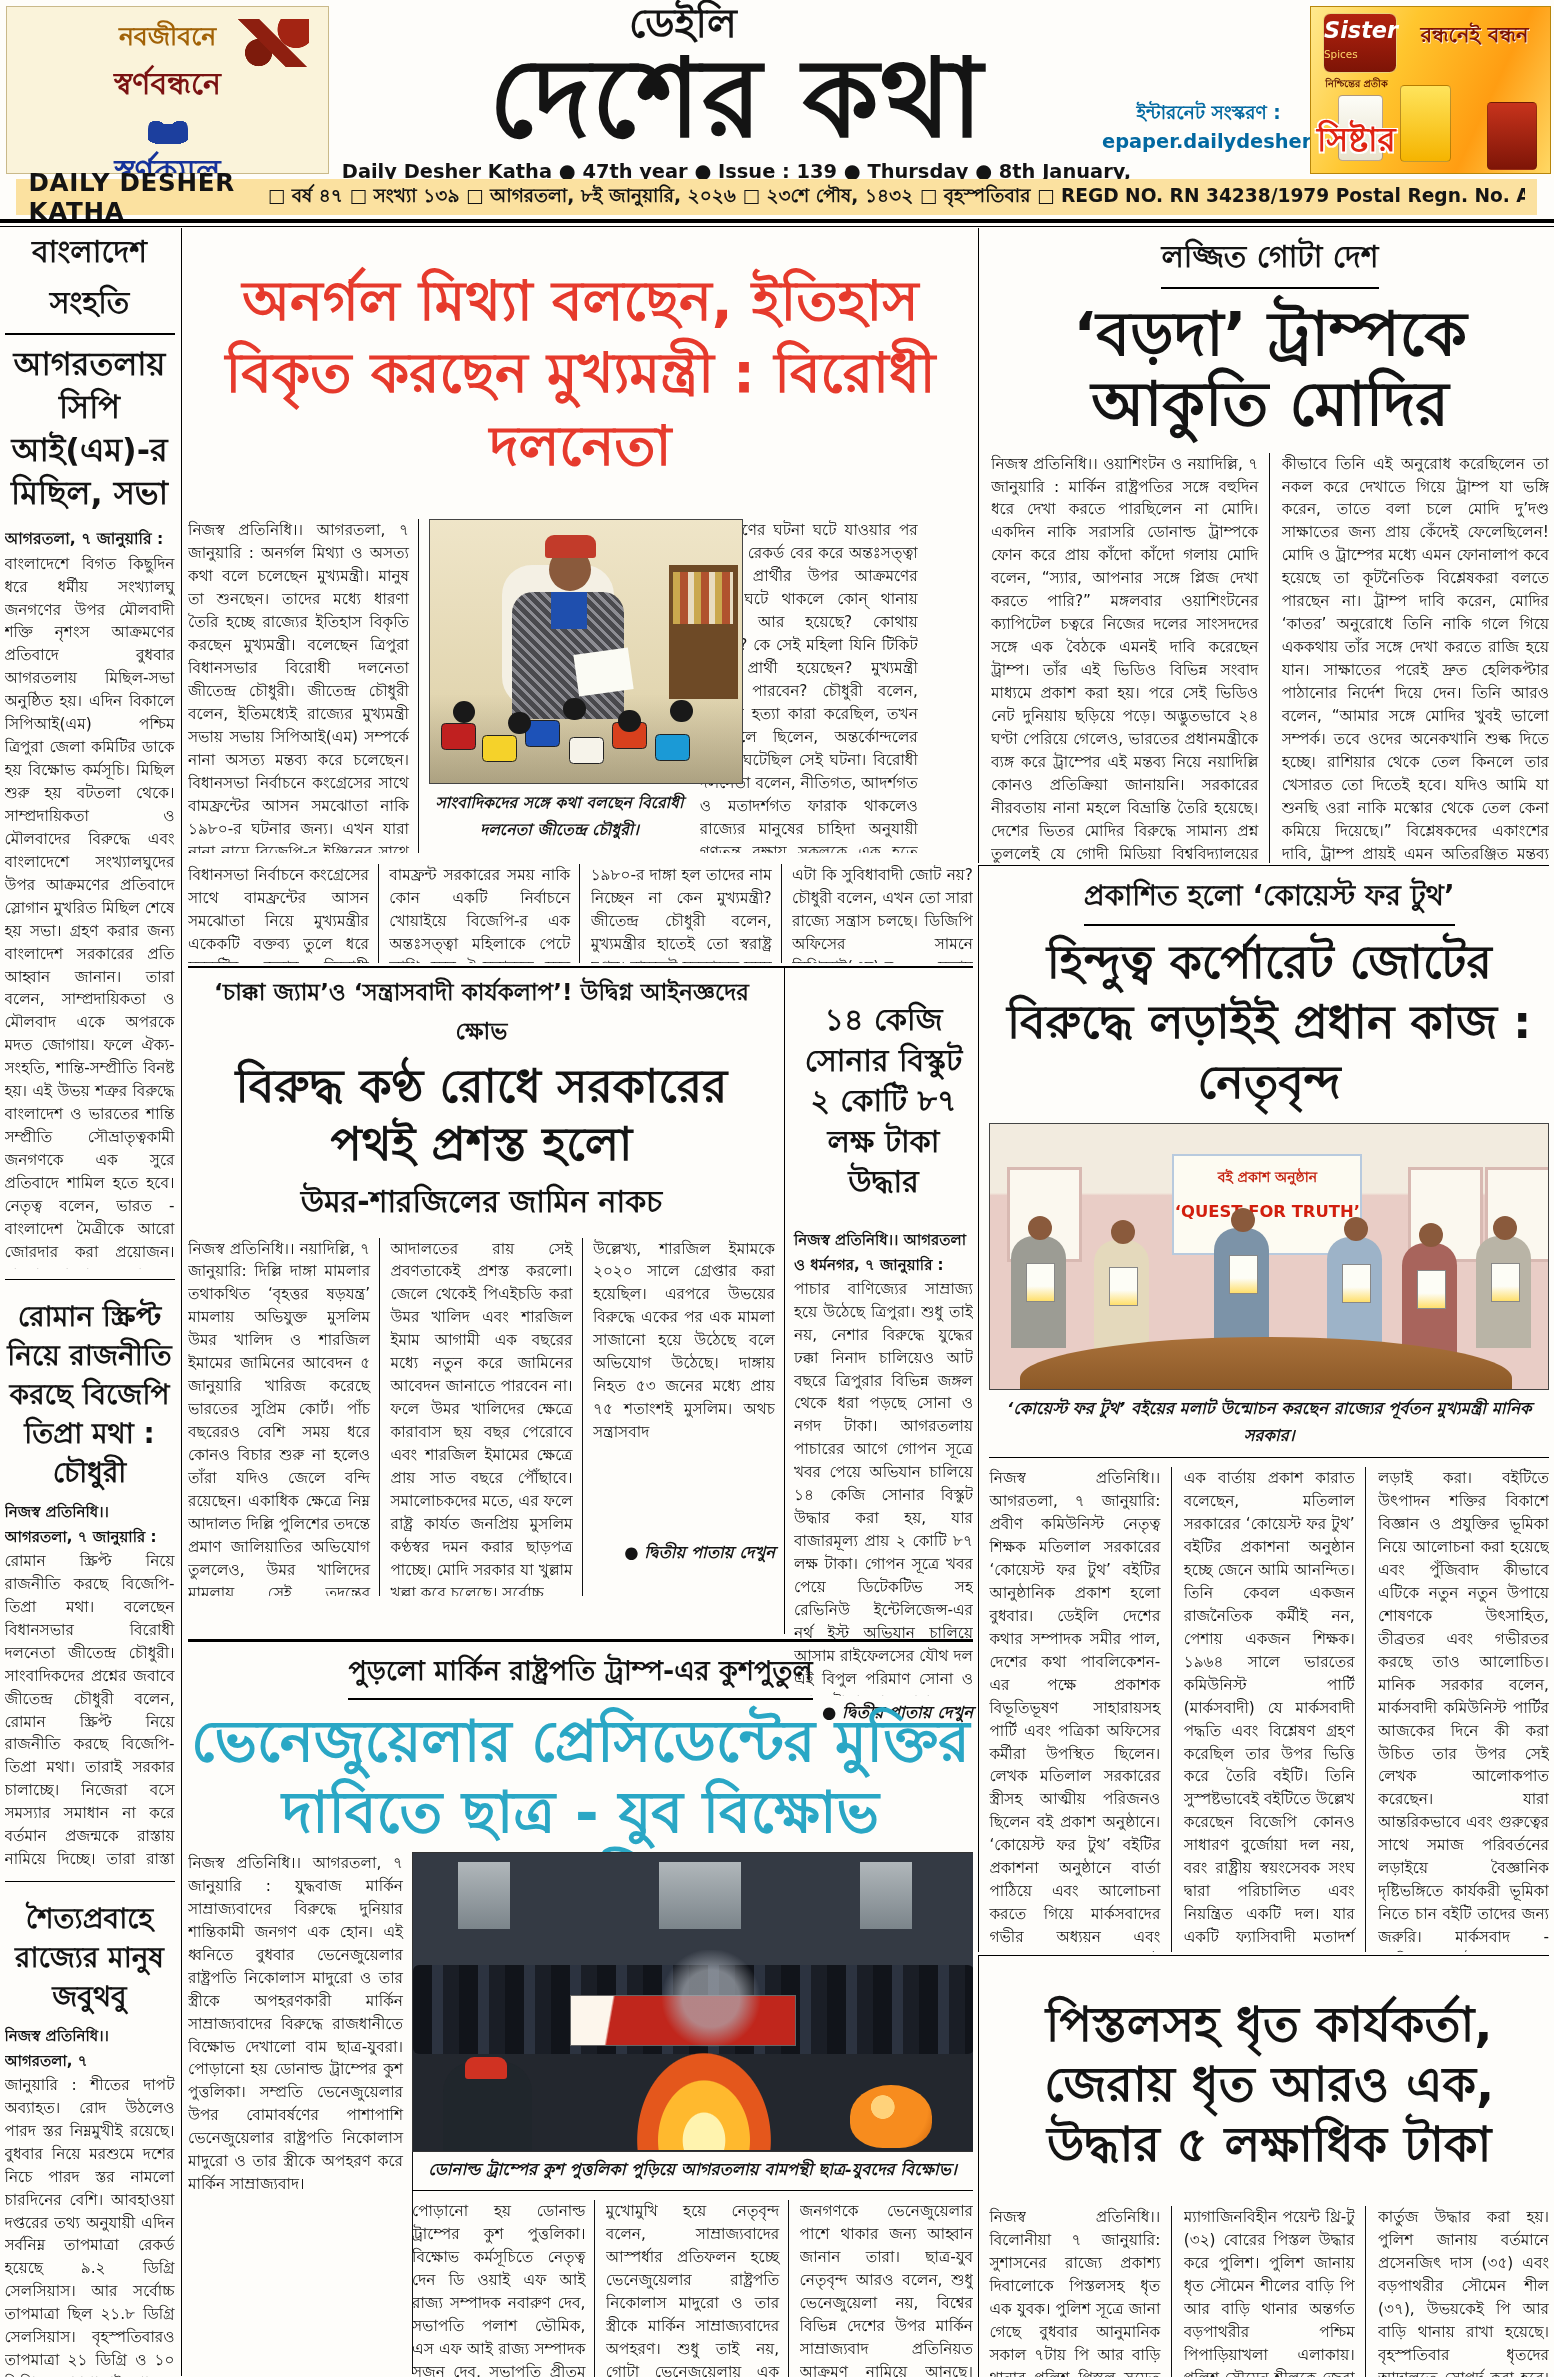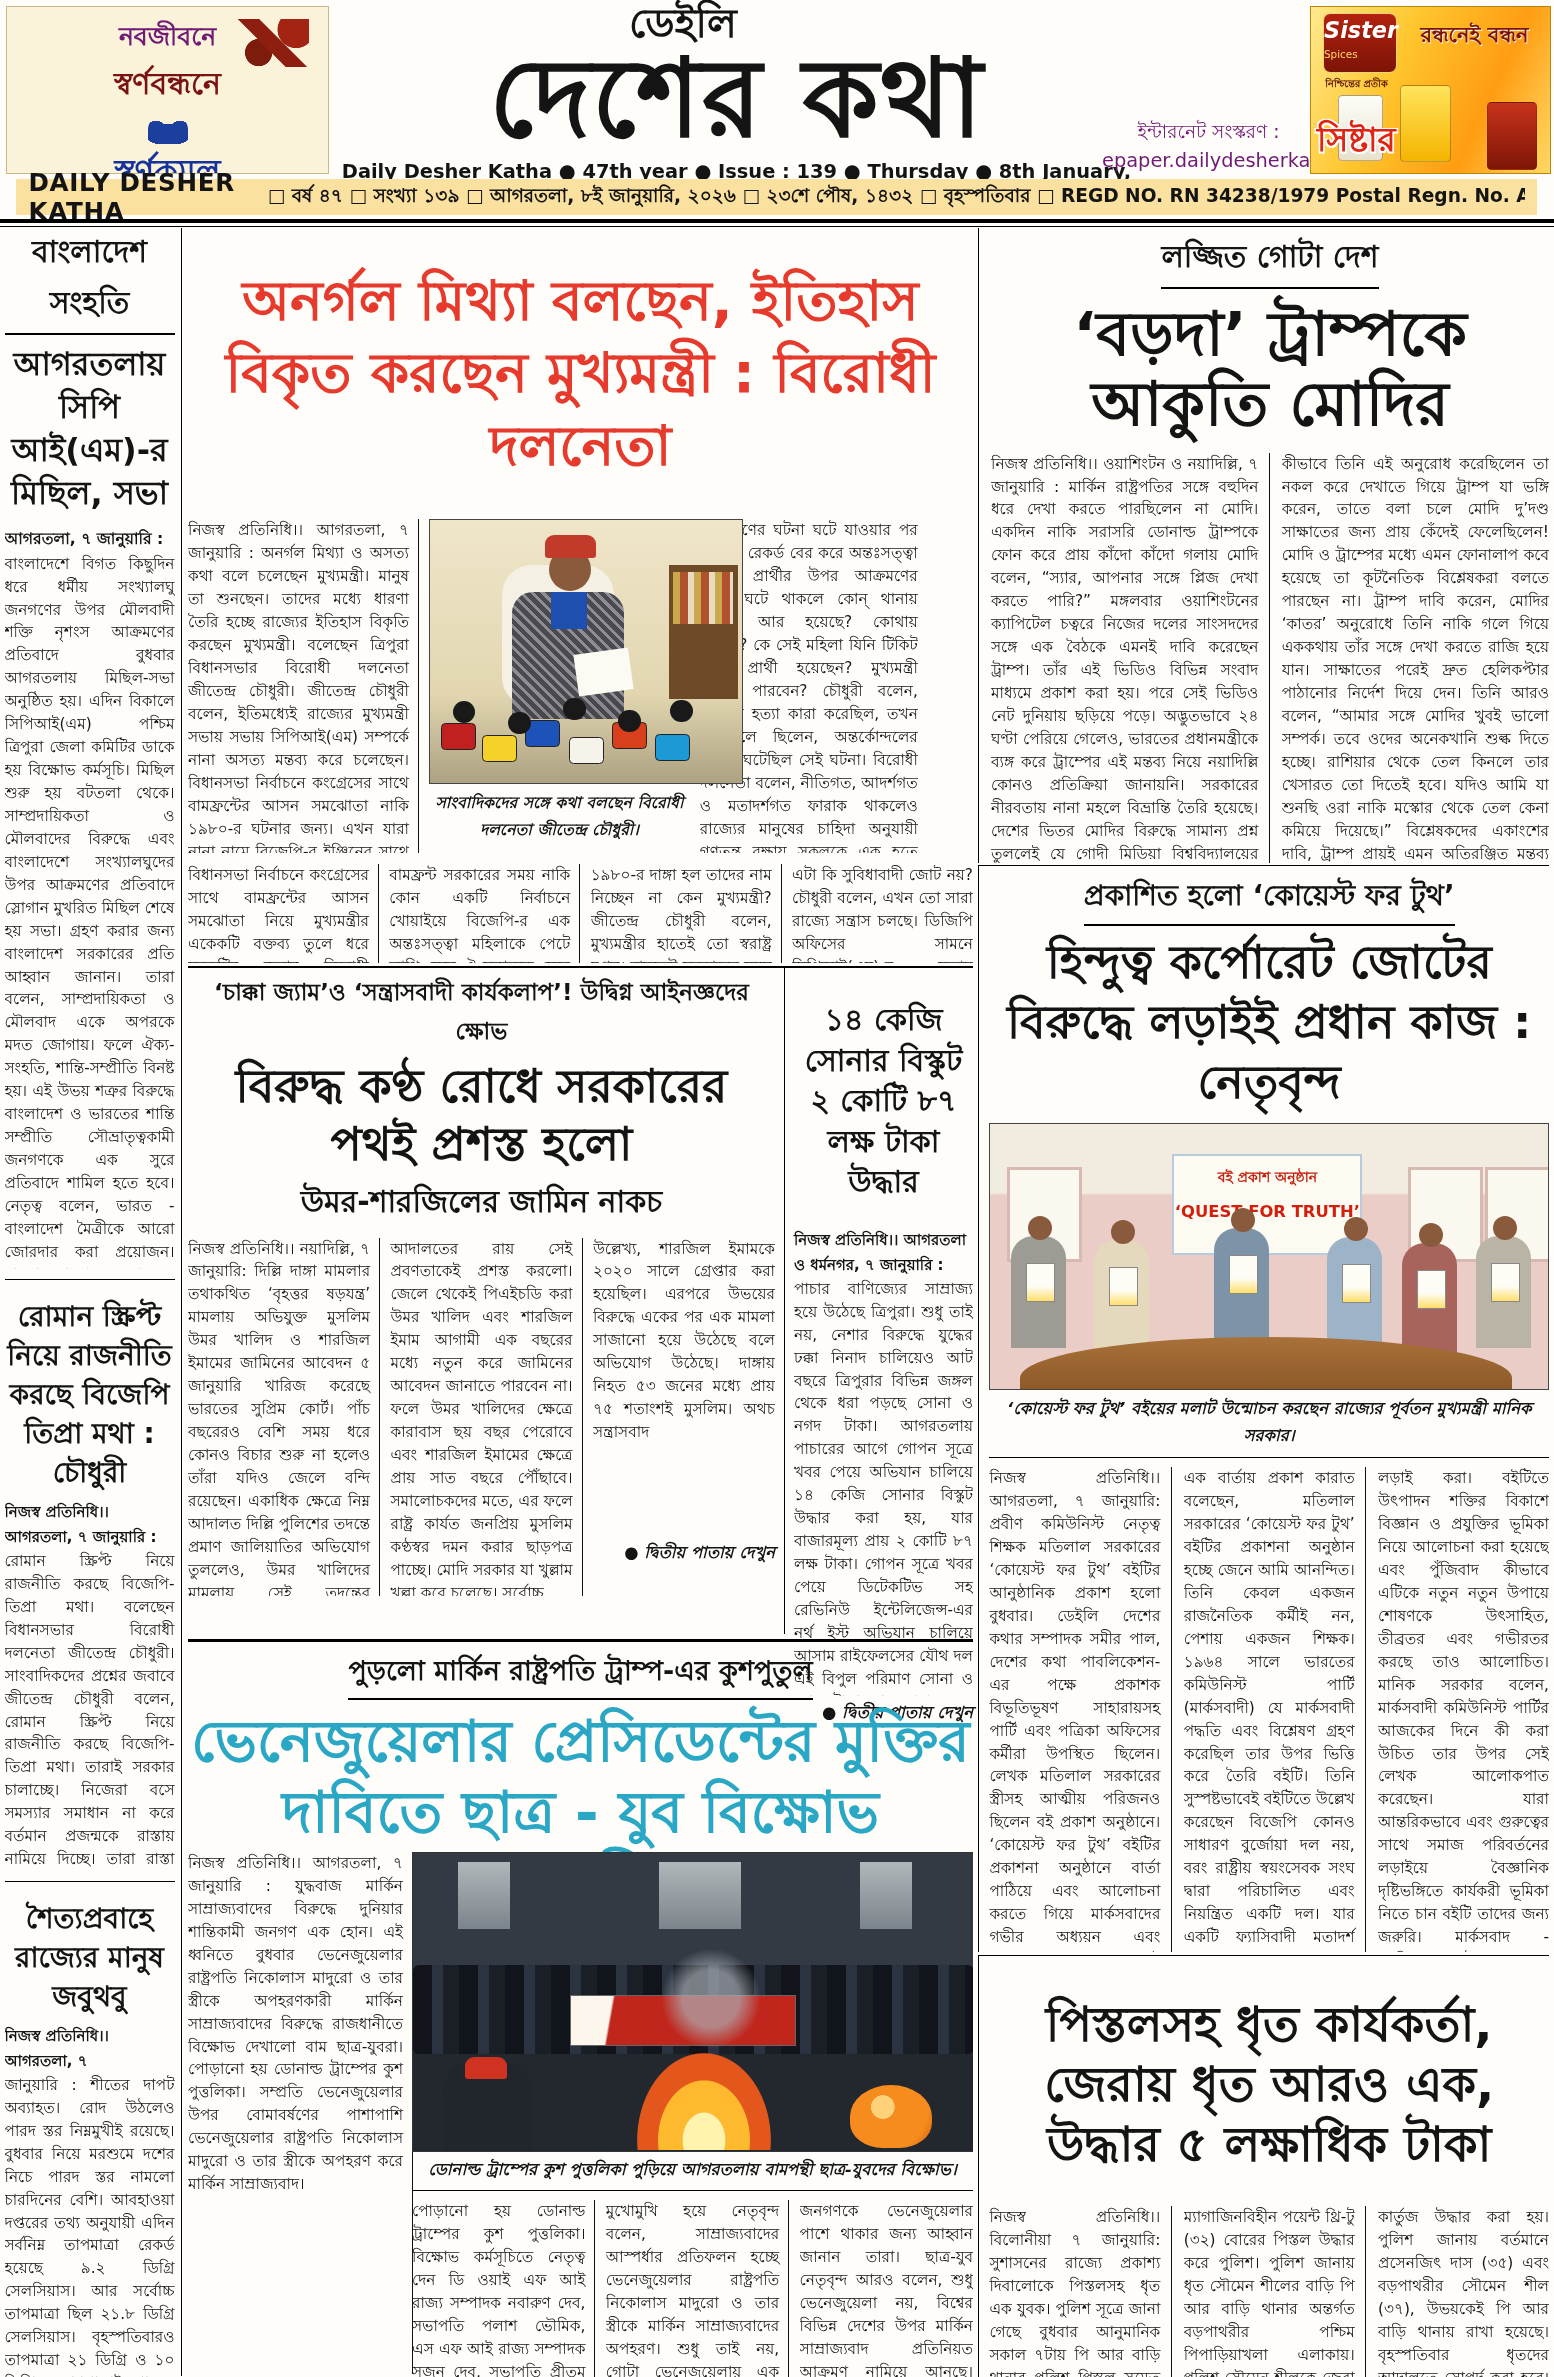--- a/index.html
+++ b/index.html
@@ -1,33 +1,33 @@
 <!DOCTYPE html>
 <html style="font-size:12px"><head>
 <meta charset="utf-8">
 <style>
   html,body{margin:0;padding:0;background:#888;}
   .page{position:relative;width:1554px;height:2377px;background:#fefdfa;overflow:hidden;
         font-family:"DejaVu Sans",sans-serif;color:#141414;}
   .abs{position:absolute;}
   
   .ad-left{left:6px;top:6px;width:321px;height:166px;background:#faf3da;border:0.7px solid #c9b98a;text-align:center;overflow:hidden;}
-  .adl-l1{margin-top:10.4px;font-size:25px;font-weight:800;color:#701a75;font-family:Liberation Serif, serif;}
+  .adl-l1{margin-top:10.4px;font-size:25px;font-weight:800;color:#a16207;font-family:Liberation Serif, serif;}
   .adl-l2{font-size:30px;font-weight:800;color:#7a1212;}
   .lotus{width:40px;height:30px;margin:3px auto 1.5px;background:radial-gradient(circle at 50% 80%,#1c3f9e 0 45%,transparent 46%),radial-gradient(circle at 20% 60%,#1c3f9e 0 30%,transparent 31%),radial-gradient(circle at 80% 60%,#1c3f9e 0 30%,transparent 31%);border-radius:50% 50% 10% 10%;}
   .adl-brand{font-size:33px;font-weight:800;color:#16339b;}
   .trumpet{position:absolute;right:19.4px;top:12px;width:72px;height:48px;background:
      linear-gradient(45deg,transparent 40%,#8e1f10 41% 58%,transparent 59%),
      radial-gradient(circle at 82% 22%,#a32413 0 26%,transparent 27%),
      radial-gradient(circle at 30% 70%,#7d1b0c 0 22%,transparent 23%);}
   .mast{left:337px;top:1.5px;width:799px;text-align:center;}
   .mast-top{font-size:40px;font-weight:800;text-align:left;padding-left:292px;line-height:1.05;}
   .mast-brand{font-size:109px;font-weight:800;line-height:1.0;letter-spacing:1.5px;}
   .mast-date{margin-top:7.5px;font-size:19.4px;font-weight:700;}
-  .epaper{left:1102px;top:118px;width:213px;text-align:center;color:#701a75;font-weight:400;}
+  .epaper{left:1102px;top:99px;width:213px;text-align:center;color:#0369a1;font-weight:700;}
   .ep1{font-size:18.6px;} .ep2{font-size:19.4px;}
   .ad-right{left:1310px;top:6px;width:239px;height:166px;background:linear-gradient(115deg,#ffe98f 0%,#ffc62e 35%,#ff9d12 70%,#ffd864 100%);border:0.7px solid #b8860b;overflow:hidden;}
   .sister-logo{position:absolute;left:12px;top:6px;width:72px;height:58px;background:linear-gradient(#b3220f,#7d1406);border-radius:7.5px;color:#fff;text-align:left;border:1.5px solid #e9d27a;}
   .sister-logo .s1{font-size:22.4px;font-weight:800;font-style:italic;line-height:1.5;}
   .sister-logo .s2{font-size:10.4px;color:#ffd86b;}
   .sister-cap{position:absolute;left:4.5px;top:69px;width:82px;font-size:9.7px;font-weight:700;color:#5a1202;text-align:center;}
   .sister-tag{position:absolute;right:4.5px;top:12px;width:142px;font-size:21px;font-weight:800;color:#7d1406;text-shadow:0.7px 0.7px 0 #fff;text-align:center;}
   .pkt{position:absolute;border-radius:4.5px;border:0.7px solid rgba(90,40,0,.4);}
   .pkt.white{left:27px;top:88px;width:43px;height:64px;background:linear-gradient(#fdfdf8,#e8e2cc);}
   .pkt.yellow{left:89px;top:78px;width:49px;height:75px;background:linear-gradient(#ffe45c,#f5b400);}

